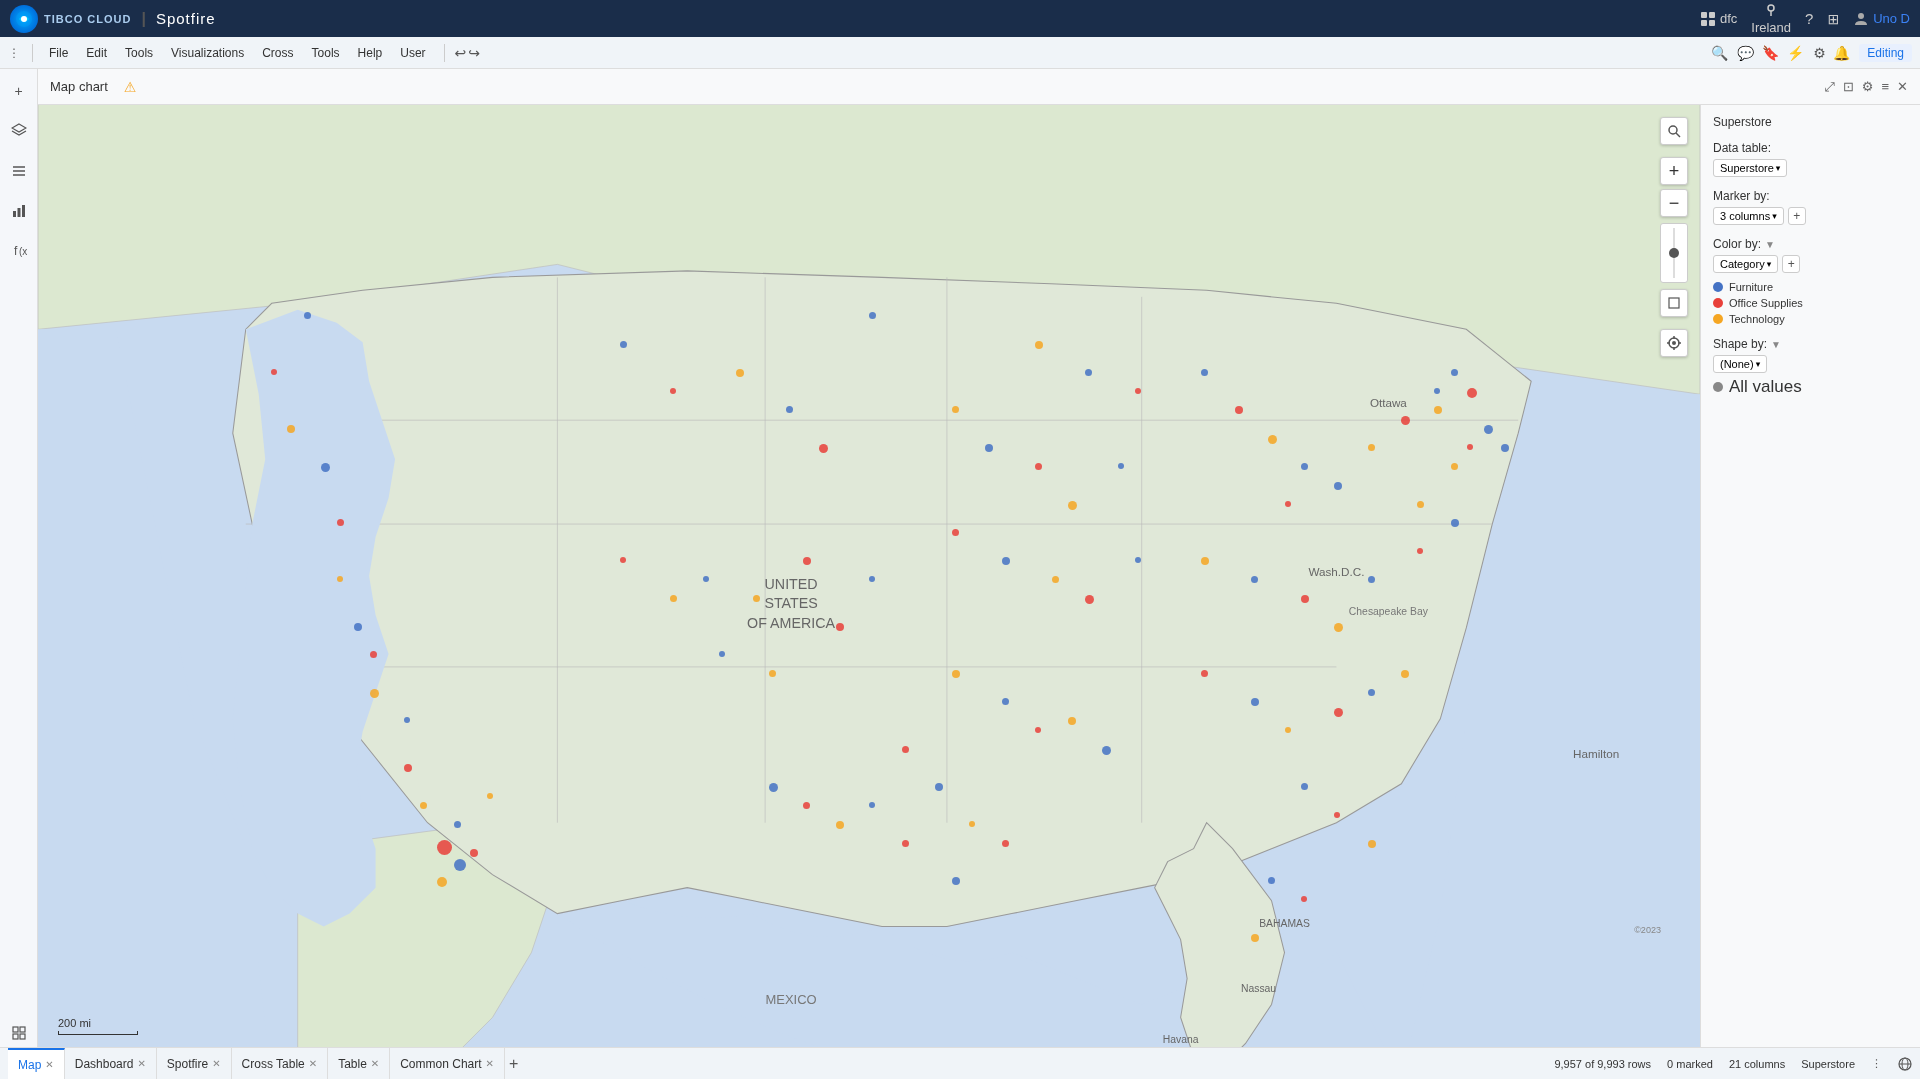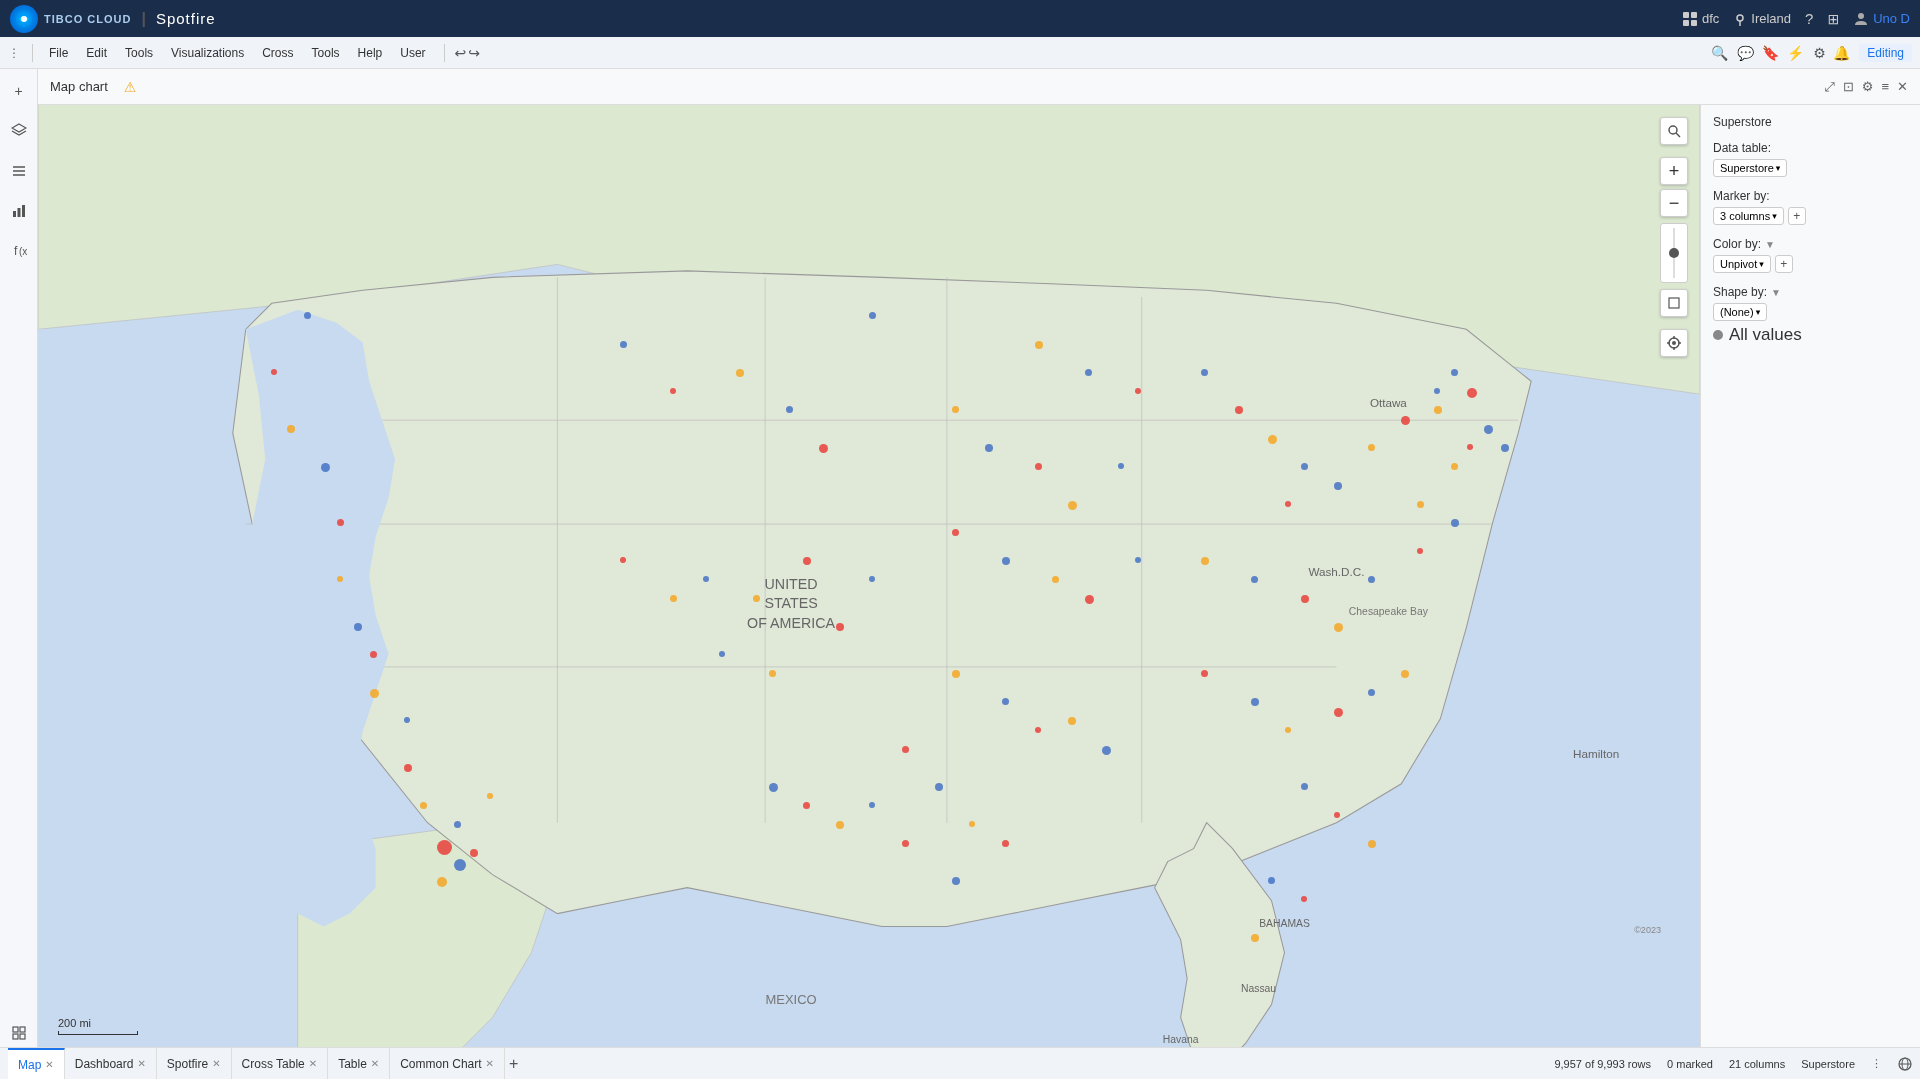--- a/index.html
+++ b/index.html
@@ -256,21 +256,21 @@
   <div id="top-icons">
     <span style="color:#ccc; font-size:12px; display:flex; align-items:center; gap:4px;">
       <svg width="16" height="16" viewBox="0 0 16 16" fill="none">
           <rect x="1" y="1" width="6" height="6" rx="1" fill="#ccc"></rect>
           <rect x="9" y="1" width="6" height="6" rx="1" fill="#ccc"></rect>
           <rect x="1" y="9" width="6" height="6" rx="1" fill="#ccc"></rect>
           <rect x="9" y="9" width="6" height="6" rx="1" fill="#ccc"></rect>
         </svg>
       <span>dfc</span>
     </span>
-    <span style="color:#ccc; font-size:12px; display:flex; align-items:center; gap:4px;">
+    <span style="color:#ccc; font-size:12px; display:flex; align-items:center; gap:4px;flex-direction:column;">
       <svg width="14" height="14" viewBox="0 0 14 14" fill="none">
           <circle cx="7" cy="6" r="3" stroke="#ccc" stroke-width="1.5"></circle>
           <path d="M7 9 L7 14" stroke="#ccc" stroke-width="1.5"></path>
         </svg>
       <span>Ireland</span>
     </span>
     <span style="color:#ccc; font-size:15px;">?</span>
     <span style="color:#ccc; font-size:14px;">⊞</span>
     <span style="color:#3b82f6; font-size:12px; display:flex; gap:4px;">
       <svg width="16" height="16" viewBox="0 0 16 16">
@@ -584,24 +584,38 @@
             <div class="add-btn">+</div>
           </div>
         </div>
 
         <div class="panel-section">
           <div class="panel-label" style="display:flex; align-items:center; gap:4px;">
             <span>Color by:</span>
             <span style="color:#888; font-size:10px;">▼</span>
           </div>
           <div class="panel-dropdown">
-            <div class="dropdown-btn">Unpivot</div>
+            <div class="dropdown-btn">Category</div>
             <div class="add-btn">+</div>
           </div>
 
+          <div style="margin-top:8px;">
+            <div class="legend-item">
+              <div class="legend-dot" style="background:#4472c4;"></div>
+              <span class="legend-label">Furniture</span>
+            </div>
+            <div class="legend-item">
+              <div class="legend-dot" style="background:#e8403a;"></div>
+              <span class="legend-label">Office Supplies</span>
+            </div>
+            <div class="legend-item">
+              <div class="legend-dot" style="background:#f5a623;"></div>
+              <span class="legend-label">Technology</span>
+            </div>
+          </div>
         </div>
 
         <div class="panel-section">
           <div class="panel-label" style="display:flex; align-items:center; gap:4px;">
             <span>Shape by:</span>
             <span style="color:#888; font-size:10px;">▼</span>
           </div>
           <div class="panel-dropdown">
             <div class="dropdown-btn">(None)</div>
           </div>

